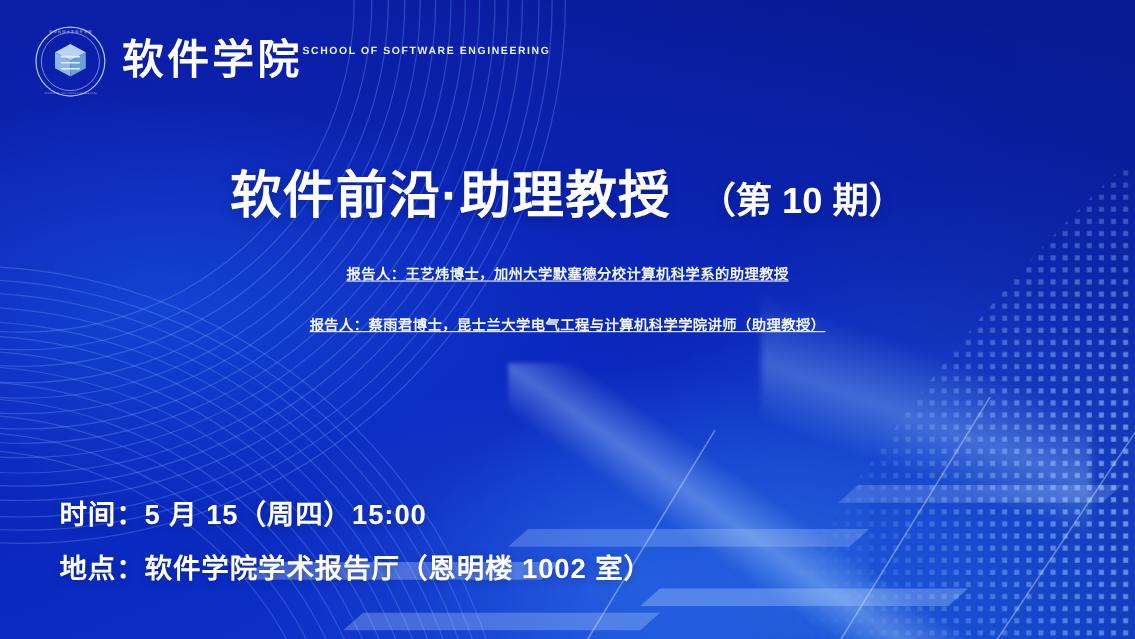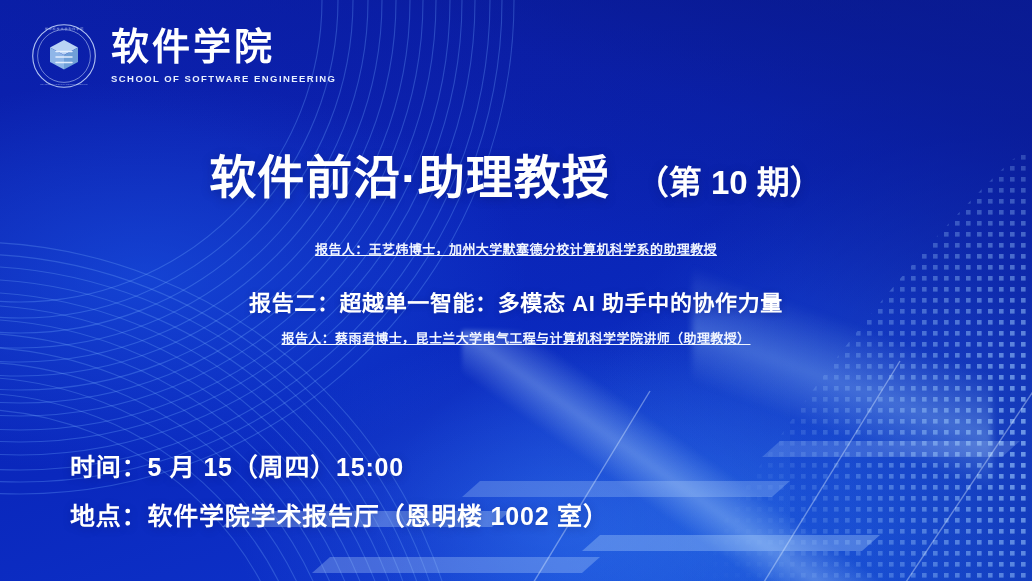--- a/index.html
+++ b/index.html
@@ -65,21 +65,21 @@
   
   .header {
     position: absolute;
     left: 31px;
     top: 23px;
     display: flex;
     align-items: center;
     gap: 14px;
   }
   .seal { width: 66px; height: 66px; position: relative; flex: none; }
-  .brand { display: flex; flex-direction: column; justify-content: center; }
+  .brand { display: flex; flex-direction: row; justify-content: center; }
   .brand-cn {
     font-size: 38px;
     font-weight: 700;
     color: #ffffff;
     letter-spacing: 3px;
     line-height: 1.05;
     white-space: nowrap;
   }
   .brand-en {
     margin-top: 5px;
@@ -126,21 +126,21 @@
     color: #f0f5ff;
     font-size: 13px;
     font-weight: 700;
     letter-spacing: 0.4px;
     white-space: nowrap;
     text-decoration: underline;
   }
 
   .details {
     position: absolute;
-    left: 70px;
+    left: 54px;
     top: 447px;
     color: #ffffff;
   }
   .detail-line {
     font-size: 25px;
     font-weight: 700;
     letter-spacing: 0.8px;
     white-space: nowrap;
     text-shadow: 0 2px 8px rgba(0,20,90,0.30);
   }
@@ -272,21 +272,20 @@
 
   <div class="title">
     <span>软件前沿·助理教授</span><span class="issue">（第 10 期）</span>
   </div>
 
   <div class="talks">
     <div class="talk">
       <div class="talk-speaker">报告人：王艺炜博士，加州大学默塞德分校计算机科学系的助理教授</div>
     </div>
     <div class="talk">
-      <div class="talk-title">报告二：超越单一智能：多模态 AI 助手中的协作力量</div>
       <div class="talk-speaker">报告人：蔡雨君博士，昆士兰大学电气工程与计算机科学学院讲师（助理教授）</div>
     </div>
   </div>
 
   <div class="details">
     <div class="detail-line">时间：5 月 15（周四）15:00</div>
     <div class="detail-line">地点：软件学院学术报告厅（恩明楼 1002 室）</div>
   </div>
 
 </div>

